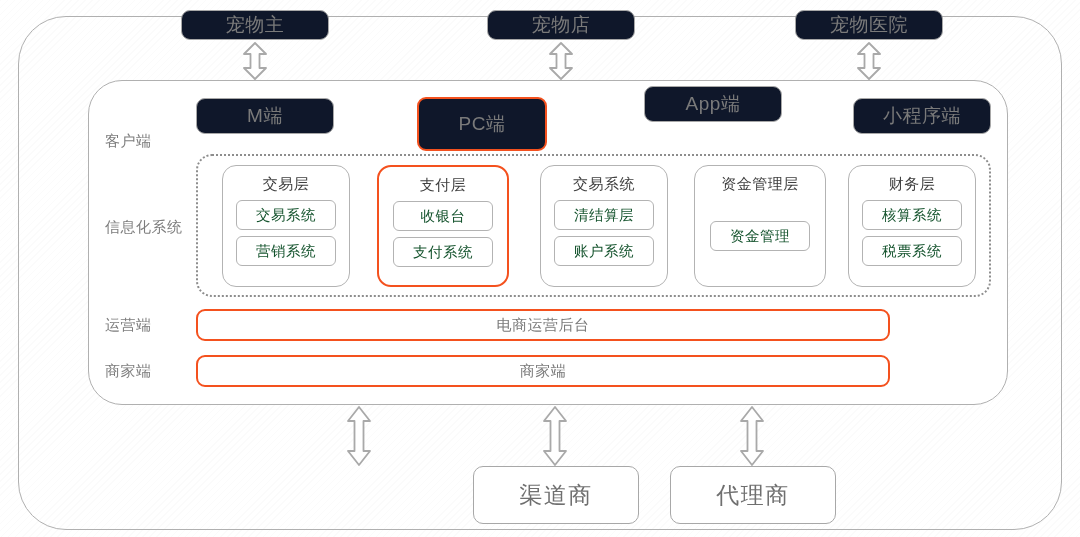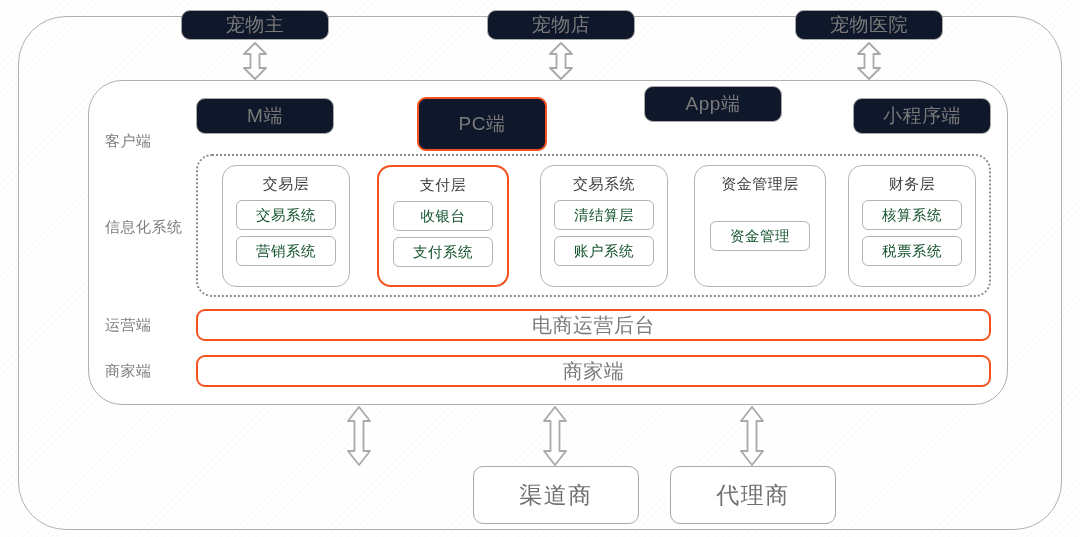--- a/index.html
+++ b/index.html
@@ -140,29 +140,29 @@
     color: #14532d;
     white-space: nowrap;
     letter-spacing: .5px;
   }
 
   
   .wide-bar {
     position: absolute;
     box-sizing: border-box;
     left: 196px;
-    width: 795px;
+    width: 694px;
     height: 32px;
     border: 2.6px solid #f4511e;
     border-radius: 9px;
     background: #ffffff;
     display: flex;
     align-items: center;
     justify-content: center;
-    font-size: 20px;
+    font-size: 15px;
     color: #7a7a7a;
     letter-spacing: .5px;
   }
 
   
   .arrow {
     position: absolute;
   }
   .arrow svg { display: block; }
 

